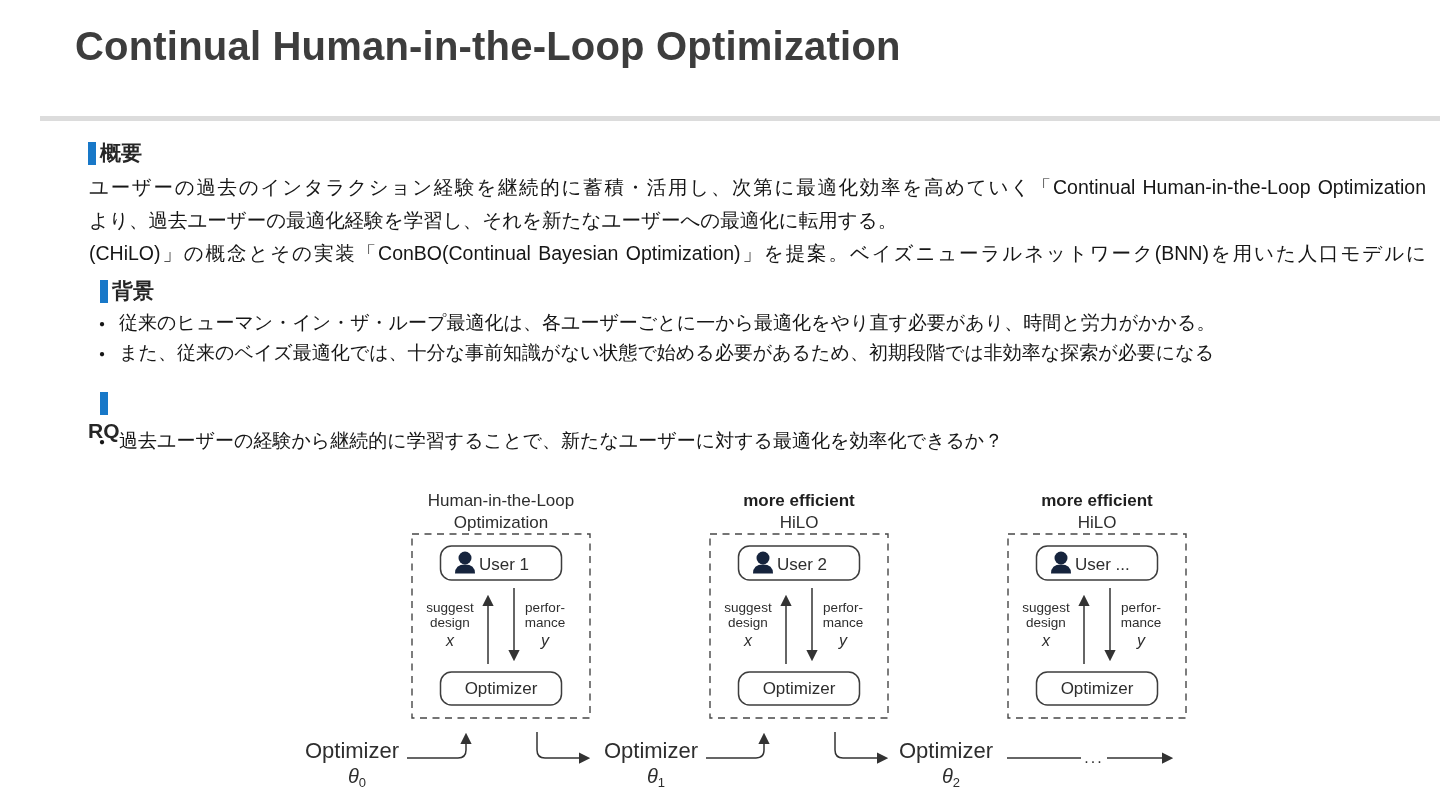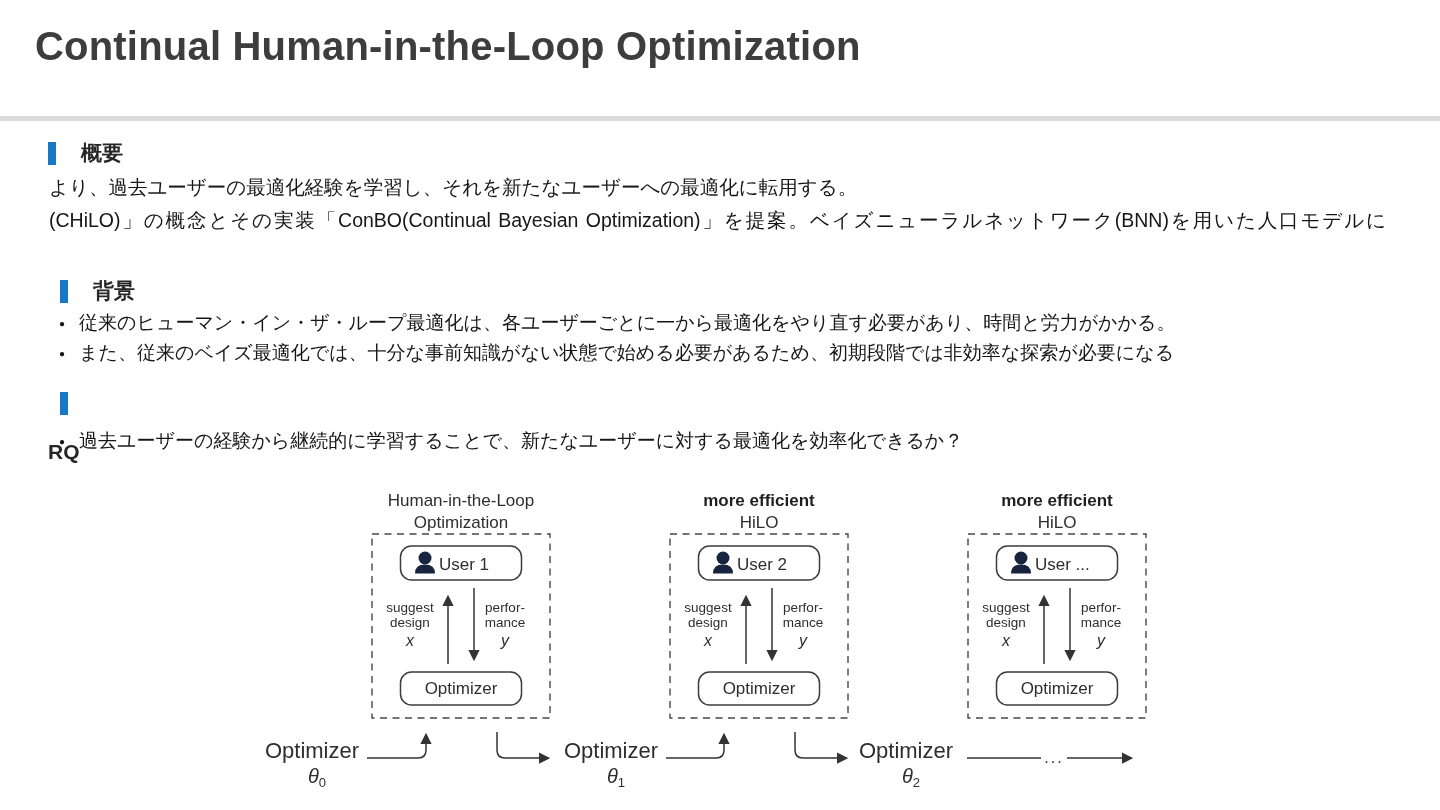--- a/index.html
+++ b/index.html
@@ -4,39 +4,39 @@
 <style>
   html, body { margin: 0; padding: 0; }
   body {
     width: 1440px; height: 810px;
     background: #ffffff;
     font-family: "Liberation Sans", "DejaVu Sans", sans-serif;
     color: #161616;
     overflow: hidden;
     position: relative;
   }
-  .slide { position: absolute; inset: 0; }
+  .slide { position: absolute; inset: 0; margin-left: 40px; }
 
   .page-title {
     position: absolute; left: 35px; top: 24px;
     font-size: 40px; font-weight: 700; color: #3d3d3d;
     margin: 0; letter-spacing: 0.2px; white-space: nowrap;
   }
   .authors {
     position: absolute; left: 56px; top: 86px;
     font-size: 17px; color: #2a2a2a; white-space: nowrap;
   }
   .divider {
     position: absolute; left: 0; top: 116px;
     width: 1440px; height: 5px; background: #dcdcdc;
   }
 
   .section-header {
     position: absolute; left: 48px;
-    display: flex; align-items: center; gap: 25px;
+    display: flex; align-items: center; gap: 4px;
     font-size: 21px; font-weight: 700; color: #262626;
   }
   .section-header .bar {
     width: 8px; height: 23px; background: #1878c8; display: inline-block;
   }
   .hdr-overview { top: 139px; }
   .hdr-background { top: 277px; padding-left: 12px; }
   .hdr-rq { top: 392px; flex-direction: column; }
 
   .overview-text {
@@ -77,20 +77,21 @@
 <div class="slide">
 
   <h1 class="page-title">Continual Human-in-the-Loop Optimization</h1>
   <div class="divider"></div>
 
   <div class="section-header hdr-overview">
     <span class="bar"></span>
     <span>概要</span>
   </div>
   <div class="overview-text">
+    <div class="jline">ユーザーの過去のインタラクション経験を継続的に蓄積・活用し、次第に最適化効率を高めていく「Continual Human-in-the-Loop Optimization</div>
     <div class="jline last">より、過去ユーザーの最適化経験を学習し、それを新たなユーザーへの最適化に転用する。</div>
     <div class="jline">(CHiLO)」の概念とその実装「ConBO(Continual Bayesian Optimization)」を提案。ベイズニューラルネットワーク(BNN)を用いた人口モデルに</div>
   </div>
 
   <div class="section-header hdr-background">
     <span class="bar"></span>
     <span>背景</span>
   </div>
   <div class="bullet-list bl-background">
     <div class="bullet-row">

